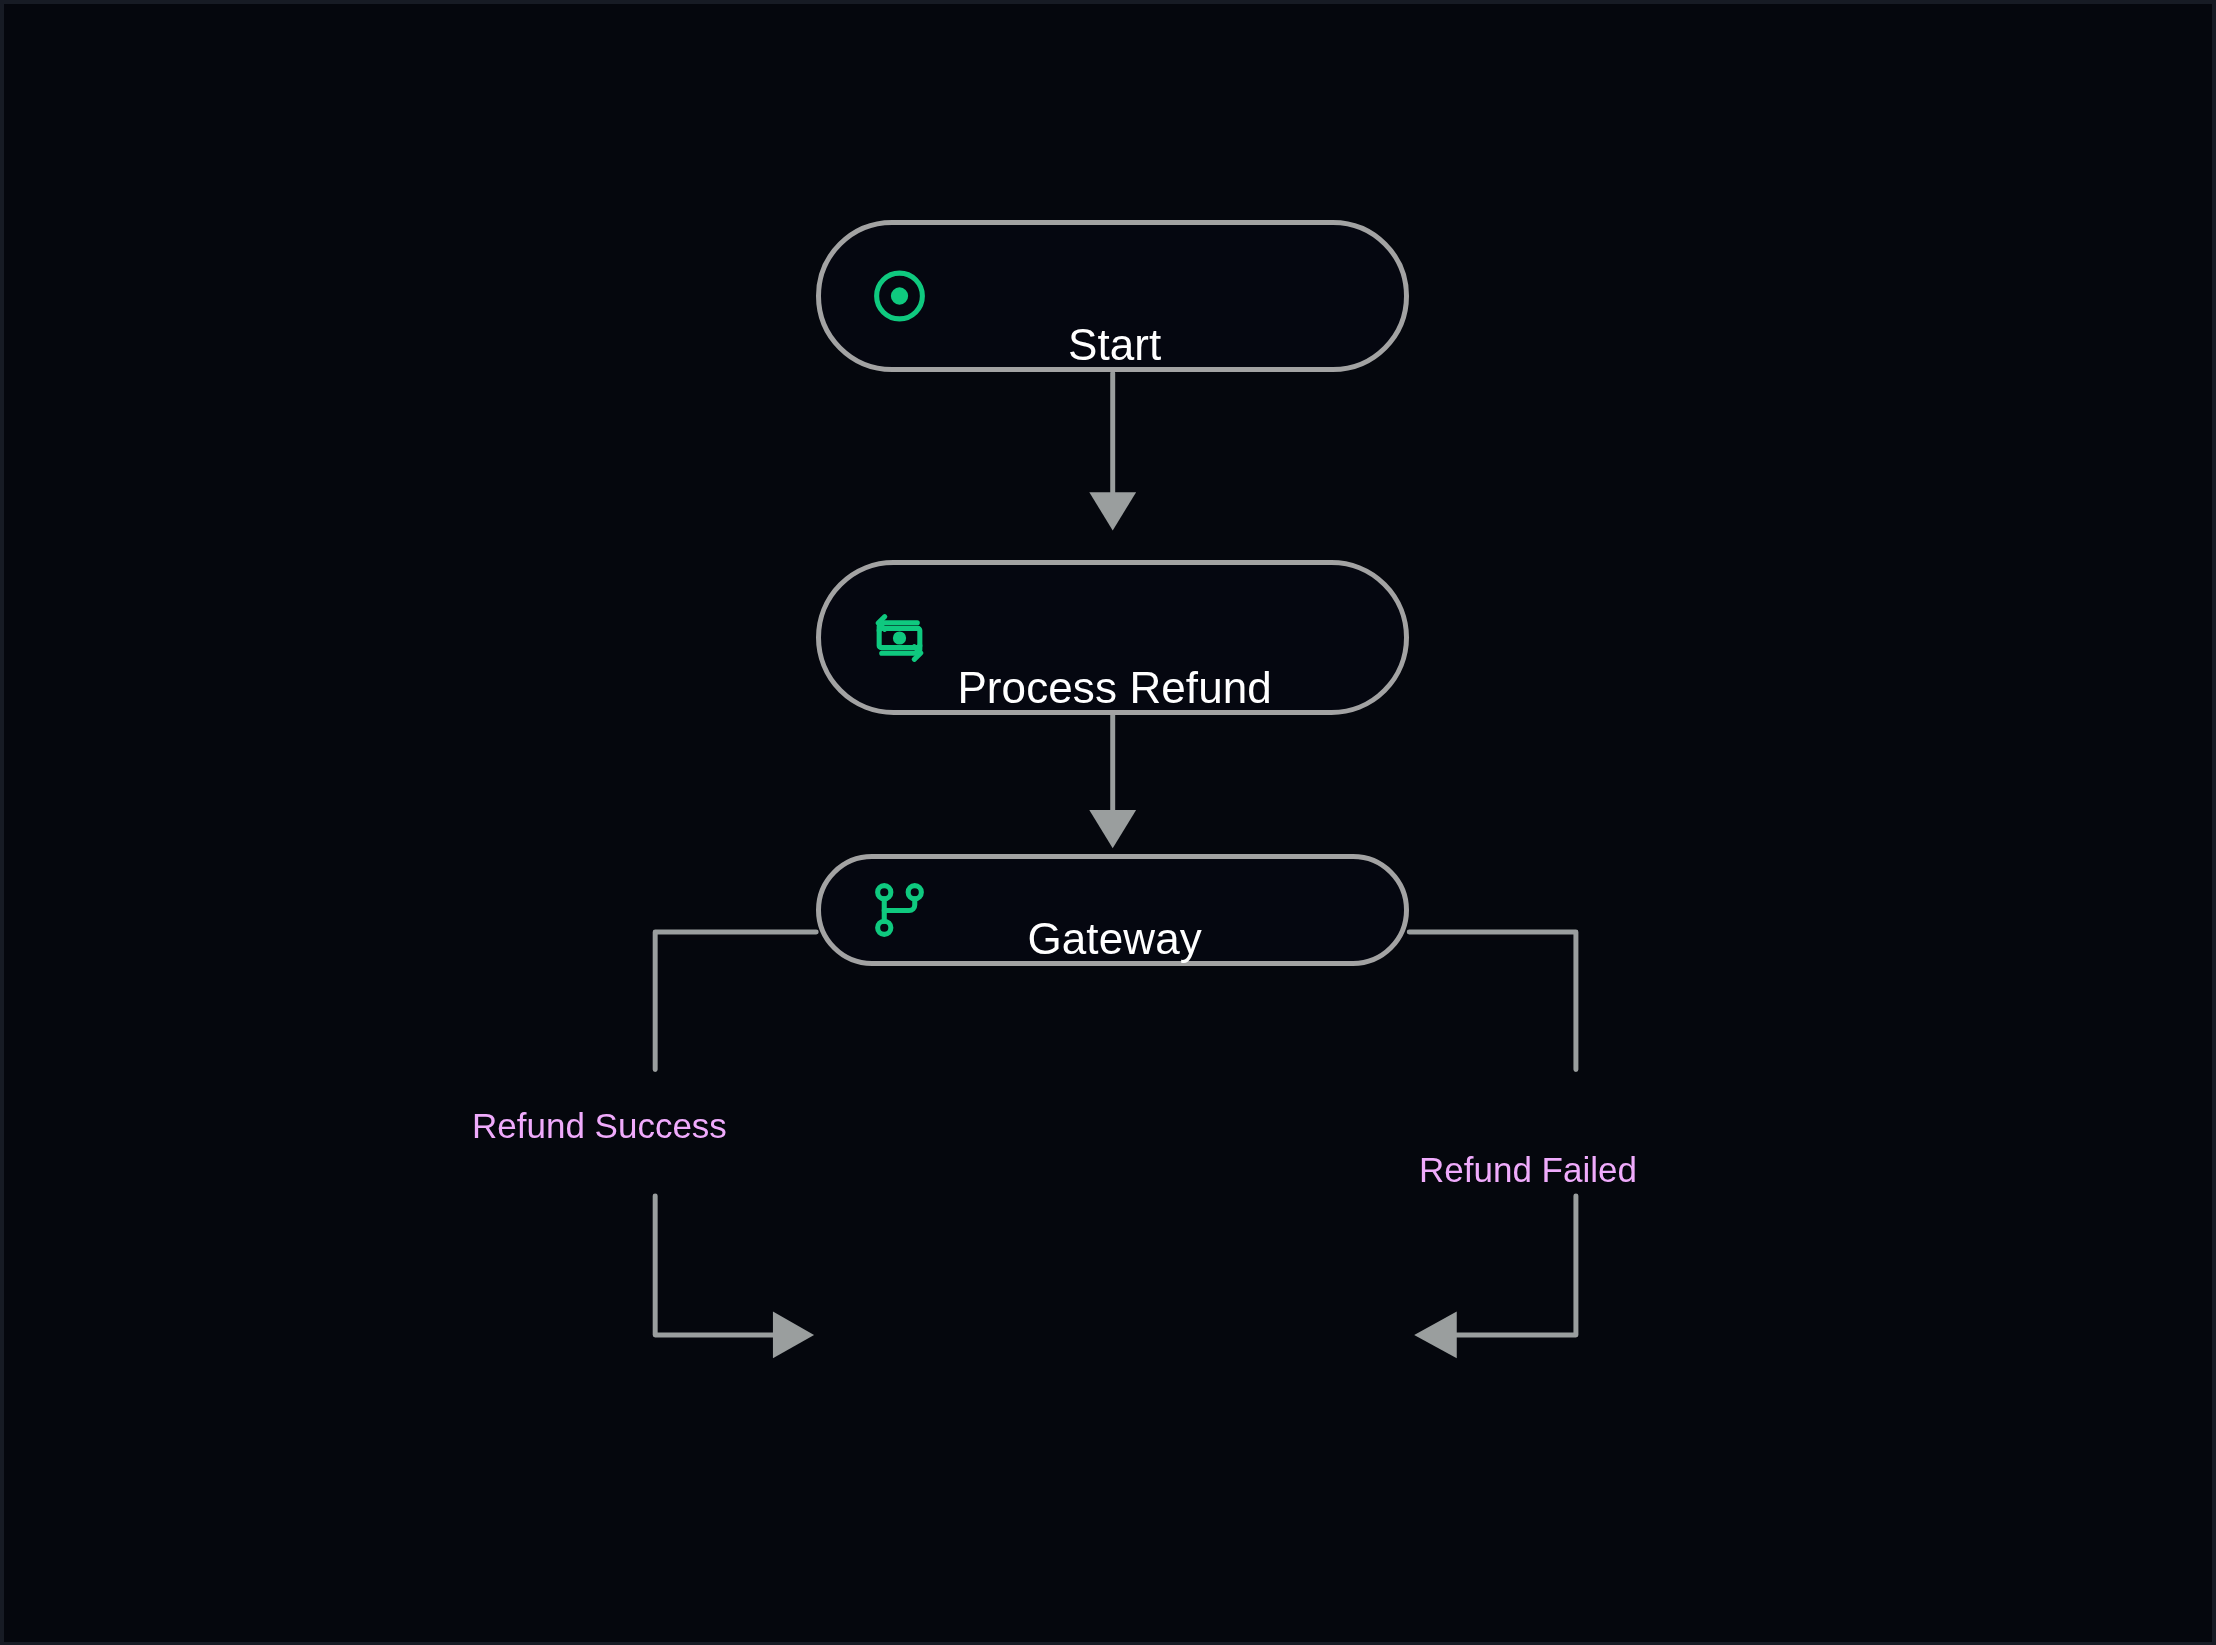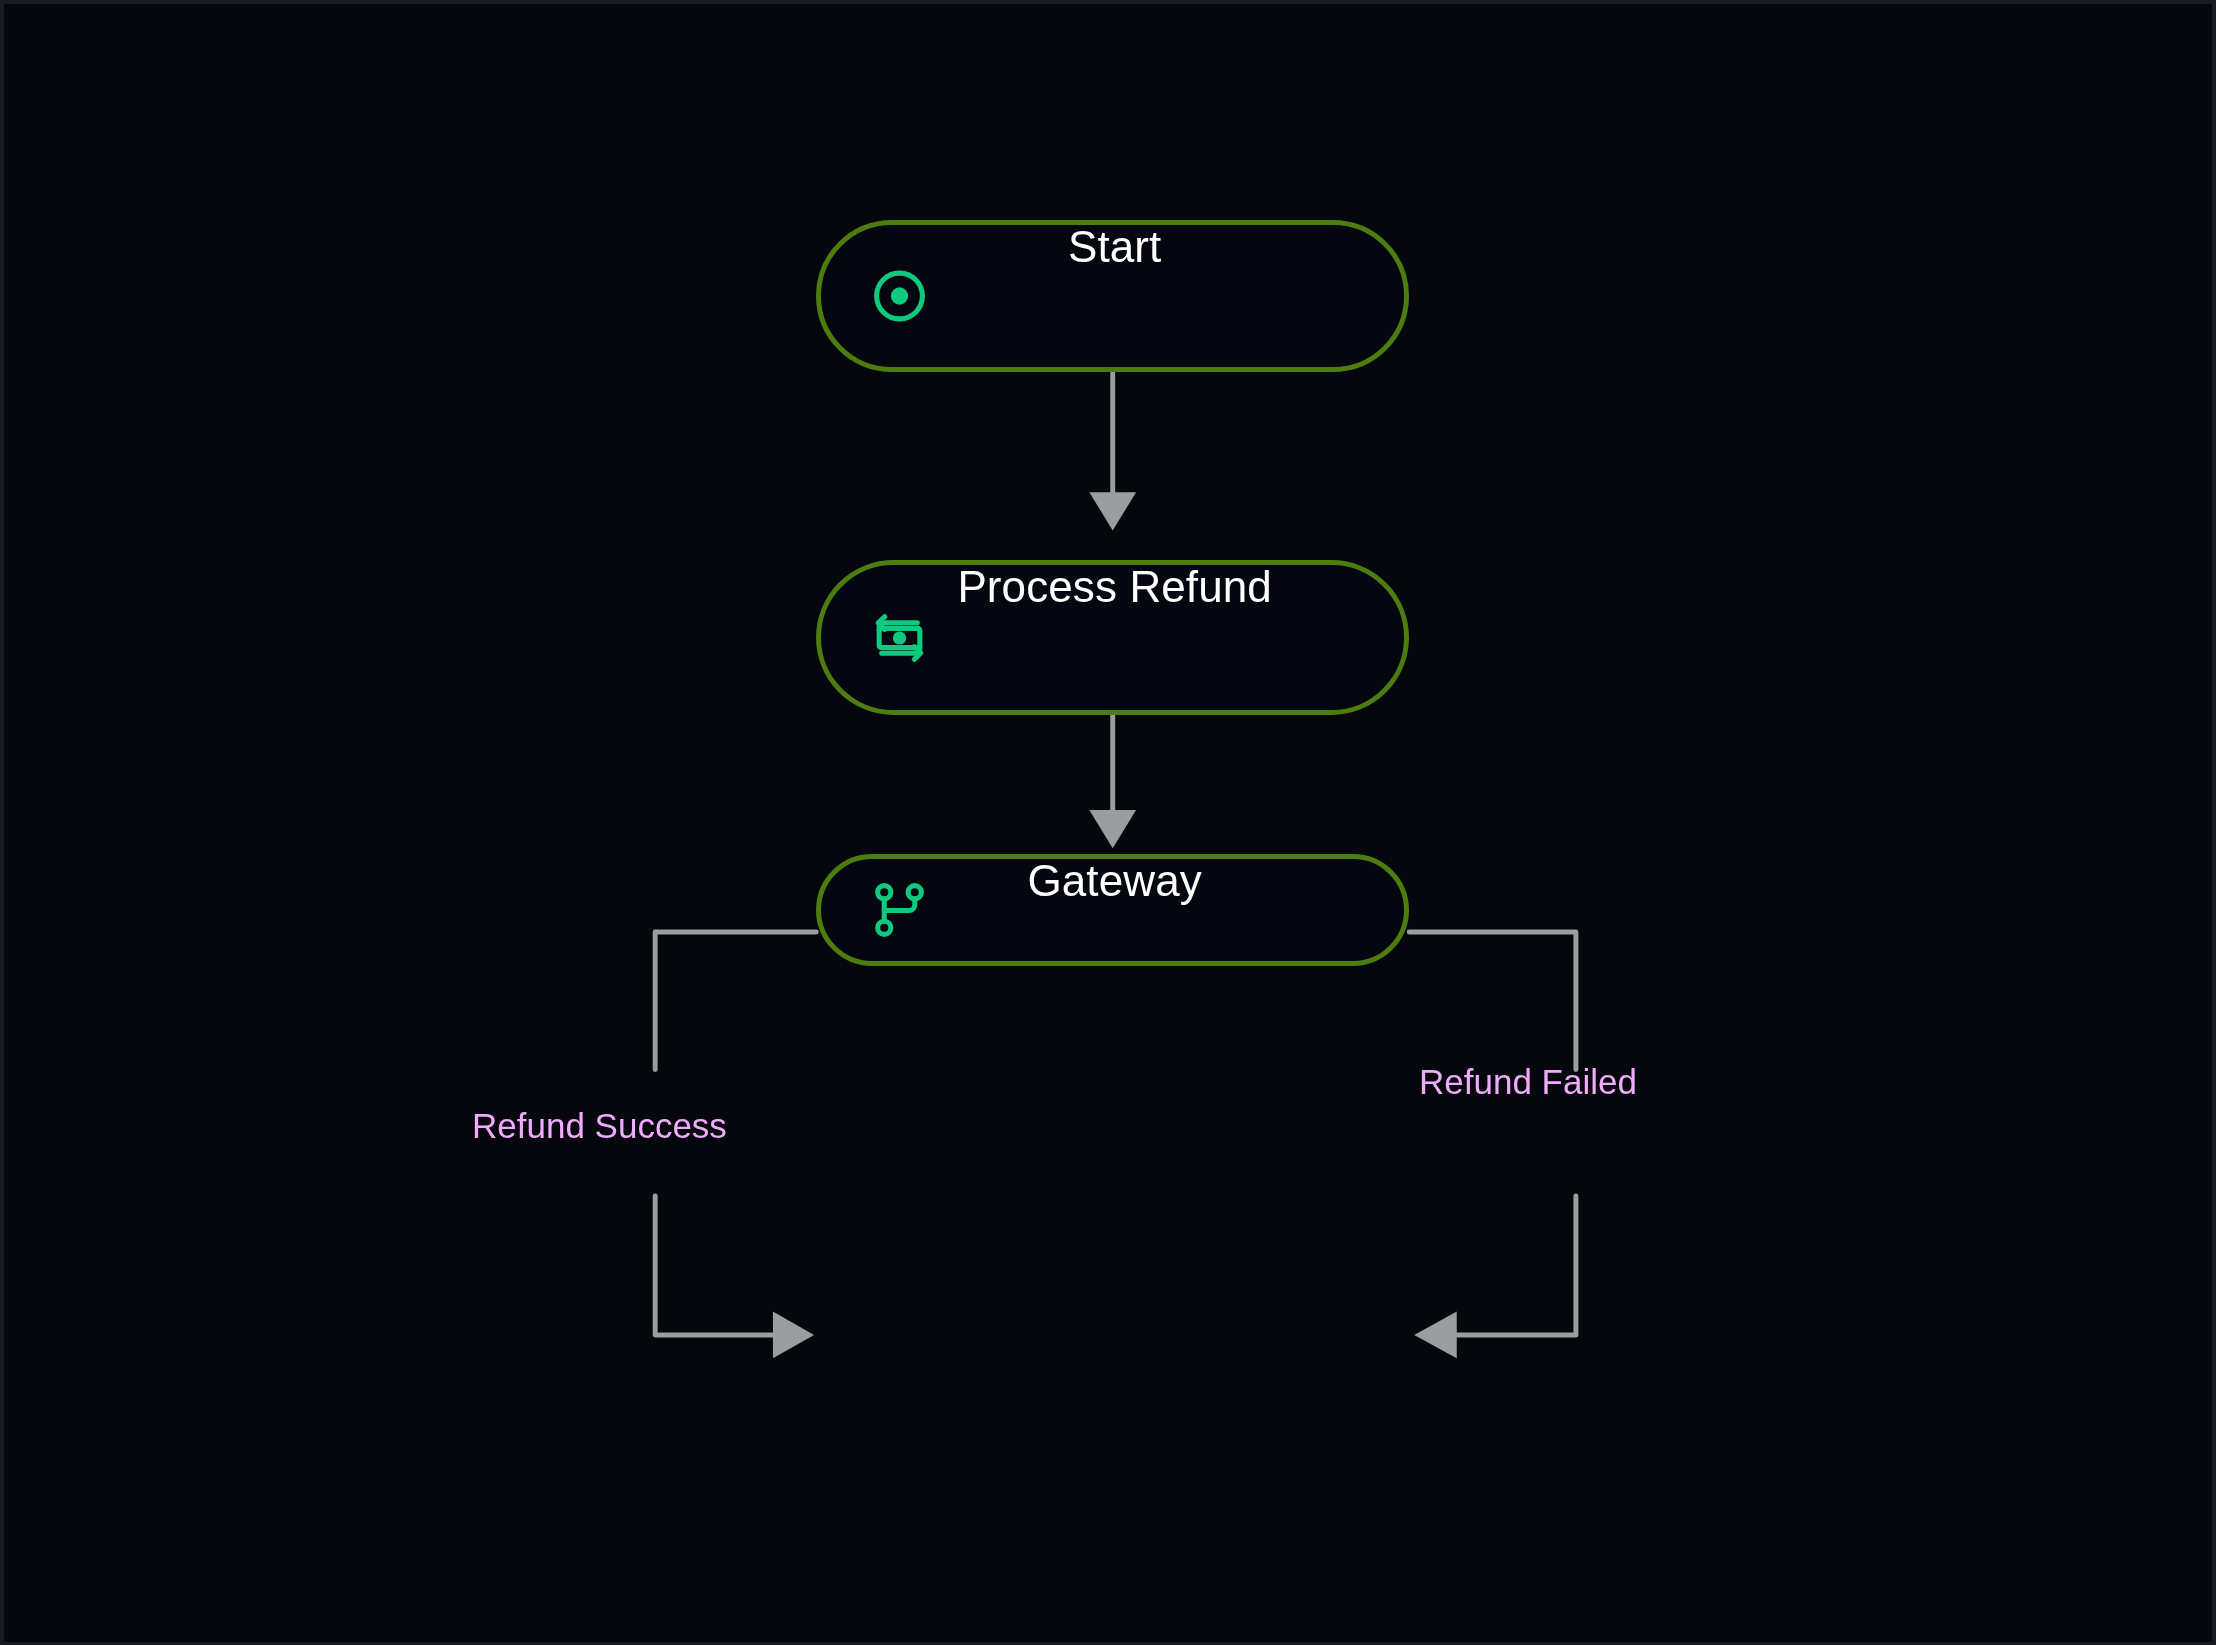--- a/index.html
+++ b/index.html
@@ -22,23 +22,23 @@
     position: absolute;
     left: 0;
     top: 0;
     width: 2216px;
     height: 1646px;
   }
   .node {
     position: absolute;
     box-sizing: border-box;
     display: flex;
-    align-items: flex-start;
+    align-items: flex-end;
     background: #050710;
-    border: 5px solid #4d7c0f;
+    border: 5px solid #a3a3a3;
     border-radius: 78px;
     z-index: 5;
   }
   .node-icon {
     position: absolute;
     left: 48px;
     top: 50%;
     transform: translateY(-50%);
     width: 61px;
     height: 61px;
@@ -65,21 +65,21 @@
   .edge-label {
     position: absolute;
     color: #f0abfc;
     font-size: 35px;
     font-weight: 400;
     line-height: 1;
     white-space: nowrap;
     z-index: 6;
   }
   .edge-label.left  { left: 468px;  top: 1104px; }
-  .edge-label.right { left: 1415px; top: 1060px; text-align: right; }
+  .edge-label.right { left: 1415px; top: 1148px; text-align: right; }
 </style>
 </head>
 <body>
 
 <div id="canvas">
 
   <svg id="edge-layer" viewBox="0 0 3124 2320" xmlns="http://www.w3.org/2000/svg">
     <defs>
       <marker id="arrow-down" viewBox="0 0 12 12" refX="6" refY="11" markerWidth="12" markerHeight="12" orient="auto-start-reverse">
         <path d="M 1 1 L 11 1 L 6 11 z" fill="#9a9e9e"></path>

